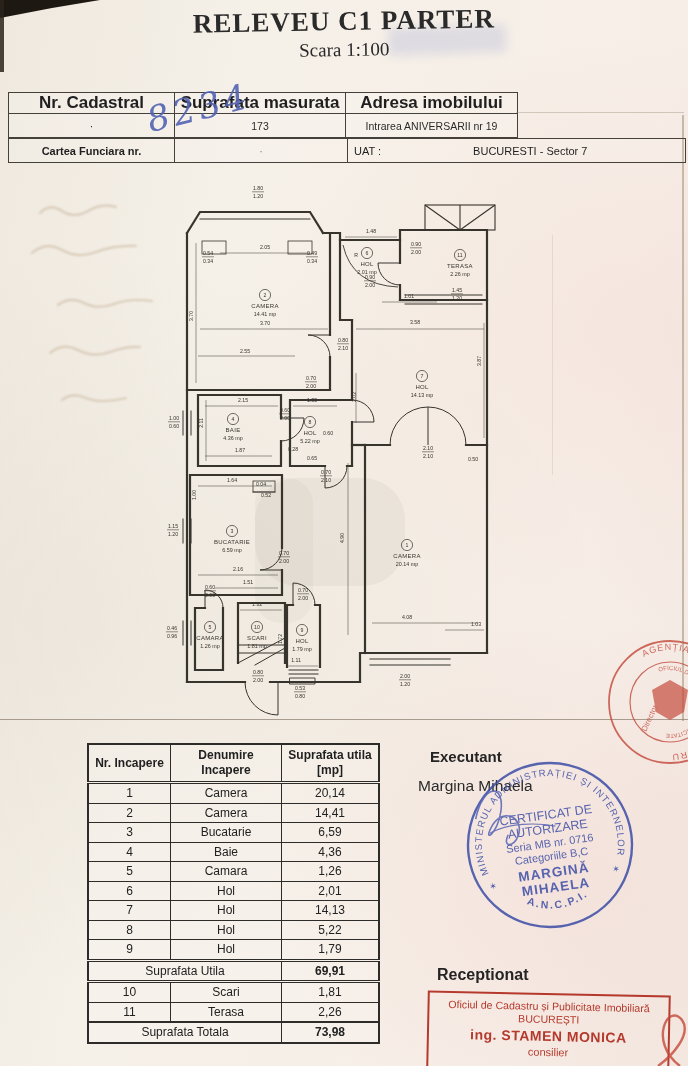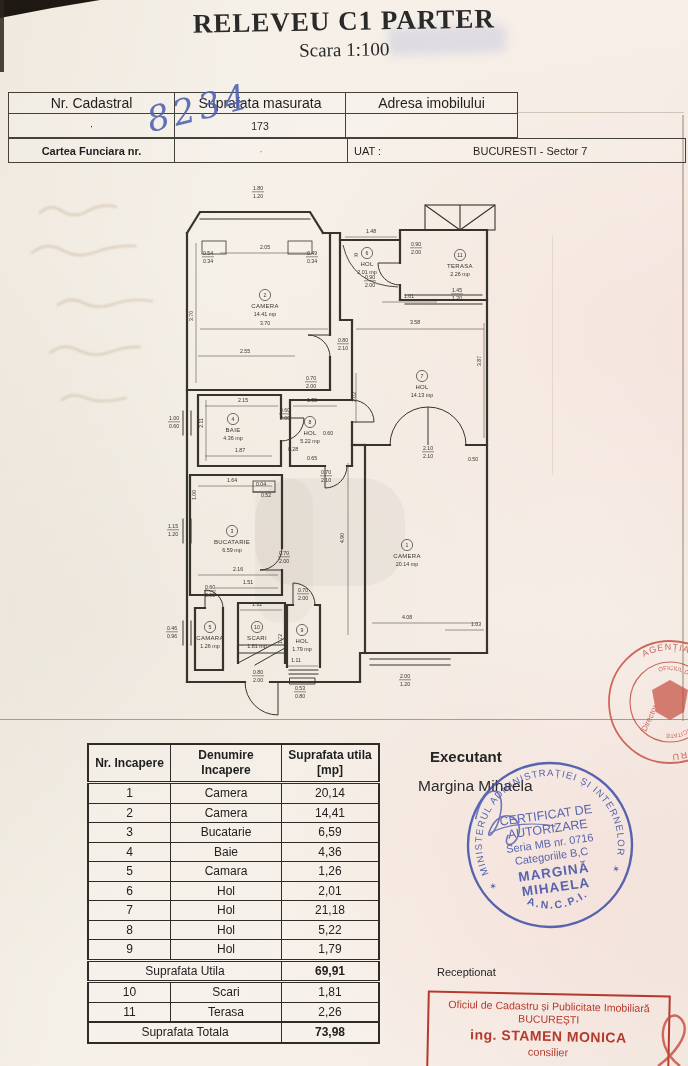--- a/index.html
+++ b/index.html
@@ -15,21 +15,21 @@
   .abs{position:absolute;}
   
   .title{left:0;top:6px;width:688px;text-align:center;transform:rotate(-1deg);
     font-family:"Liberation Serif", serif;color:#2a2a2a;}
   .title h1{margin:0;font-size:27px;font-weight:600;letter-spacing:1px;}
   .title h2{margin:2px 0 0 0;font-size:19px;font-weight:500;}
   
   .hdrA{left:8px;top:92px;width:508px;height:44px;border:1.6px solid #44403a;display:flex;background:rgba(255,255,255,.14);}
   .hdrA .col{border-right:1.6px solid #44403a;display:flex;flex-direction:column;}
   .hdrA .col:last-child{border-right:none;}
-  .hdrA .lab{height:20px;border-bottom:1.3px solid #44403a;font-weight:normal;font-size:14px;
+  .hdrA .lab{height:20px;border-bottom:1.3px solid #44403a;font-weight:bold;font-size:17px;
     display:flex;align-items:center;justify-content:center;}
   .hdrA .val{flex:1;font-size:10.5px;display:flex;align-items:center;justify-content:center;color:#2b2b2b;}
   .hdrB{left:8px;top:138px;width:676px;height:23px;border:1.6px solid #44403a;display:flex;background:rgba(255,255,255,.10);}
   .hdrB .cell{border-right:1.4px solid #44403a;display:flex;align-items:center;justify-content:center;font-size:11px;}
   .hdrB .cell:last-child{border-right:none;gap:32px;}
   .handwrite{left:146px;top:88px;font-family:"DejaVu Serif", serif;font-style:italic;
     font-size:35px;color:#5263b2;transform:rotate(-14deg);letter-spacing:4px;opacity:.9;}
   .faintline{background:#9b8d78;opacity:.4;}
   
   .plansvg{left:160px;top:183px;}
@@ -41,21 +41,21 @@
   table.area td{font-size:12px;height:18.5px;color:#222;}
   table.area{border:2.2px solid #2e2c28;}
   tr.hdr th{border-bottom:3px double #2e2c28;}
   tr.sub td{border-top:3px double #2e2c28;border-bottom:3px double #2e2c28;}
   tr.tot td{border-top:2.6px solid #2e2c28;}
   td.big{font-size:15.5px;}
   td.bold{font-weight:bold;font-size:13px;}
   
   .exe{left:430px;top:748px;font-size:15px;font-weight:bold;color:#242424;}
   .exename{left:418px;top:777px;font-size:15.5px;color:#2a2a2a;}
-  .rec{left:437px;top:966px;font-size:11px;font-weight:normal;color:#242424;}
+  .rec{left:437px;top:966px;font-size:16px;font-weight:bold;color:#242424;}
   
   .bluestamp{left:462px;top:757px;transform:rotate(-8deg);opacity:.85;}
   .bluestamp text{font-family:"Liberation Sans", sans-serif;fill:#3c4da6;}
   .redround{left:600px;top:632px;opacity:.8;}
   .redrect{left:427px;top:993px;width:243px;height:78px;border:2.2px solid #b5392c;
     transform:rotate(1.2deg);color:#b5392c;text-align:center;padding-top:5px;box-sizing:border-box;}
   .redrect .r1{font-size:10.6px;}
   .redrect .r2{font-size:10.6px;margin-top:1px;}
   .redrect .r3{font-size:14px;font-weight:bold;letter-spacing:.5px;margin-top:3px;}
   .redrect .r4{font-size:11px;margin-top:2px;}
@@ -100,20 +100,21 @@
   <div class="col" style="width:165px">
     <div class="lab">Nr. Cadastral</div>
     <div class="val">·</div>
   </div>
   <div class="col" style="width:170px">
     <div class="lab">Suprafata masurata</div>
     <div class="val">173</div>
   </div>
   <div class="col" style="flex:1">
     <div class="lab">Adresa imobilului</div>
+    <div class="val">Intrarea ANIVERSARII nr 19</div>
   </div>
 </div>
 <div class="abs faintline" style="left:516px;top:112px;width:168px;height:1px"></div>
 
 <div class="abs handwrite">8234</div>
 
 <div class="abs hdrB">
   <div class="cell" style="width:165px;font-weight:bold">Cartea Funciara nr.</div>
   <div class="cell" style="width:172px;color:#8a8272">·</div>
   <div class="cell" style="flex:1;justify-content:flex-start;padding-left:6px">
@@ -497,21 +498,21 @@
         <td>1,26</td>
       </tr>
       <tr>
         <td>6</td>
         <td>Hol</td>
         <td>2,01</td>
       </tr>
       <tr>
         <td>7</td>
         <td>Hol</td>
-        <td>21,18</td>
+        <td>14,13</td>
       </tr>
       <tr>
         <td>8</td>
         <td>Hol</td>
         <td>5,22</td>
       </tr>
       <tr>
         <td>9</td>
         <td>Hol</td>
         <td>1,79</td>

